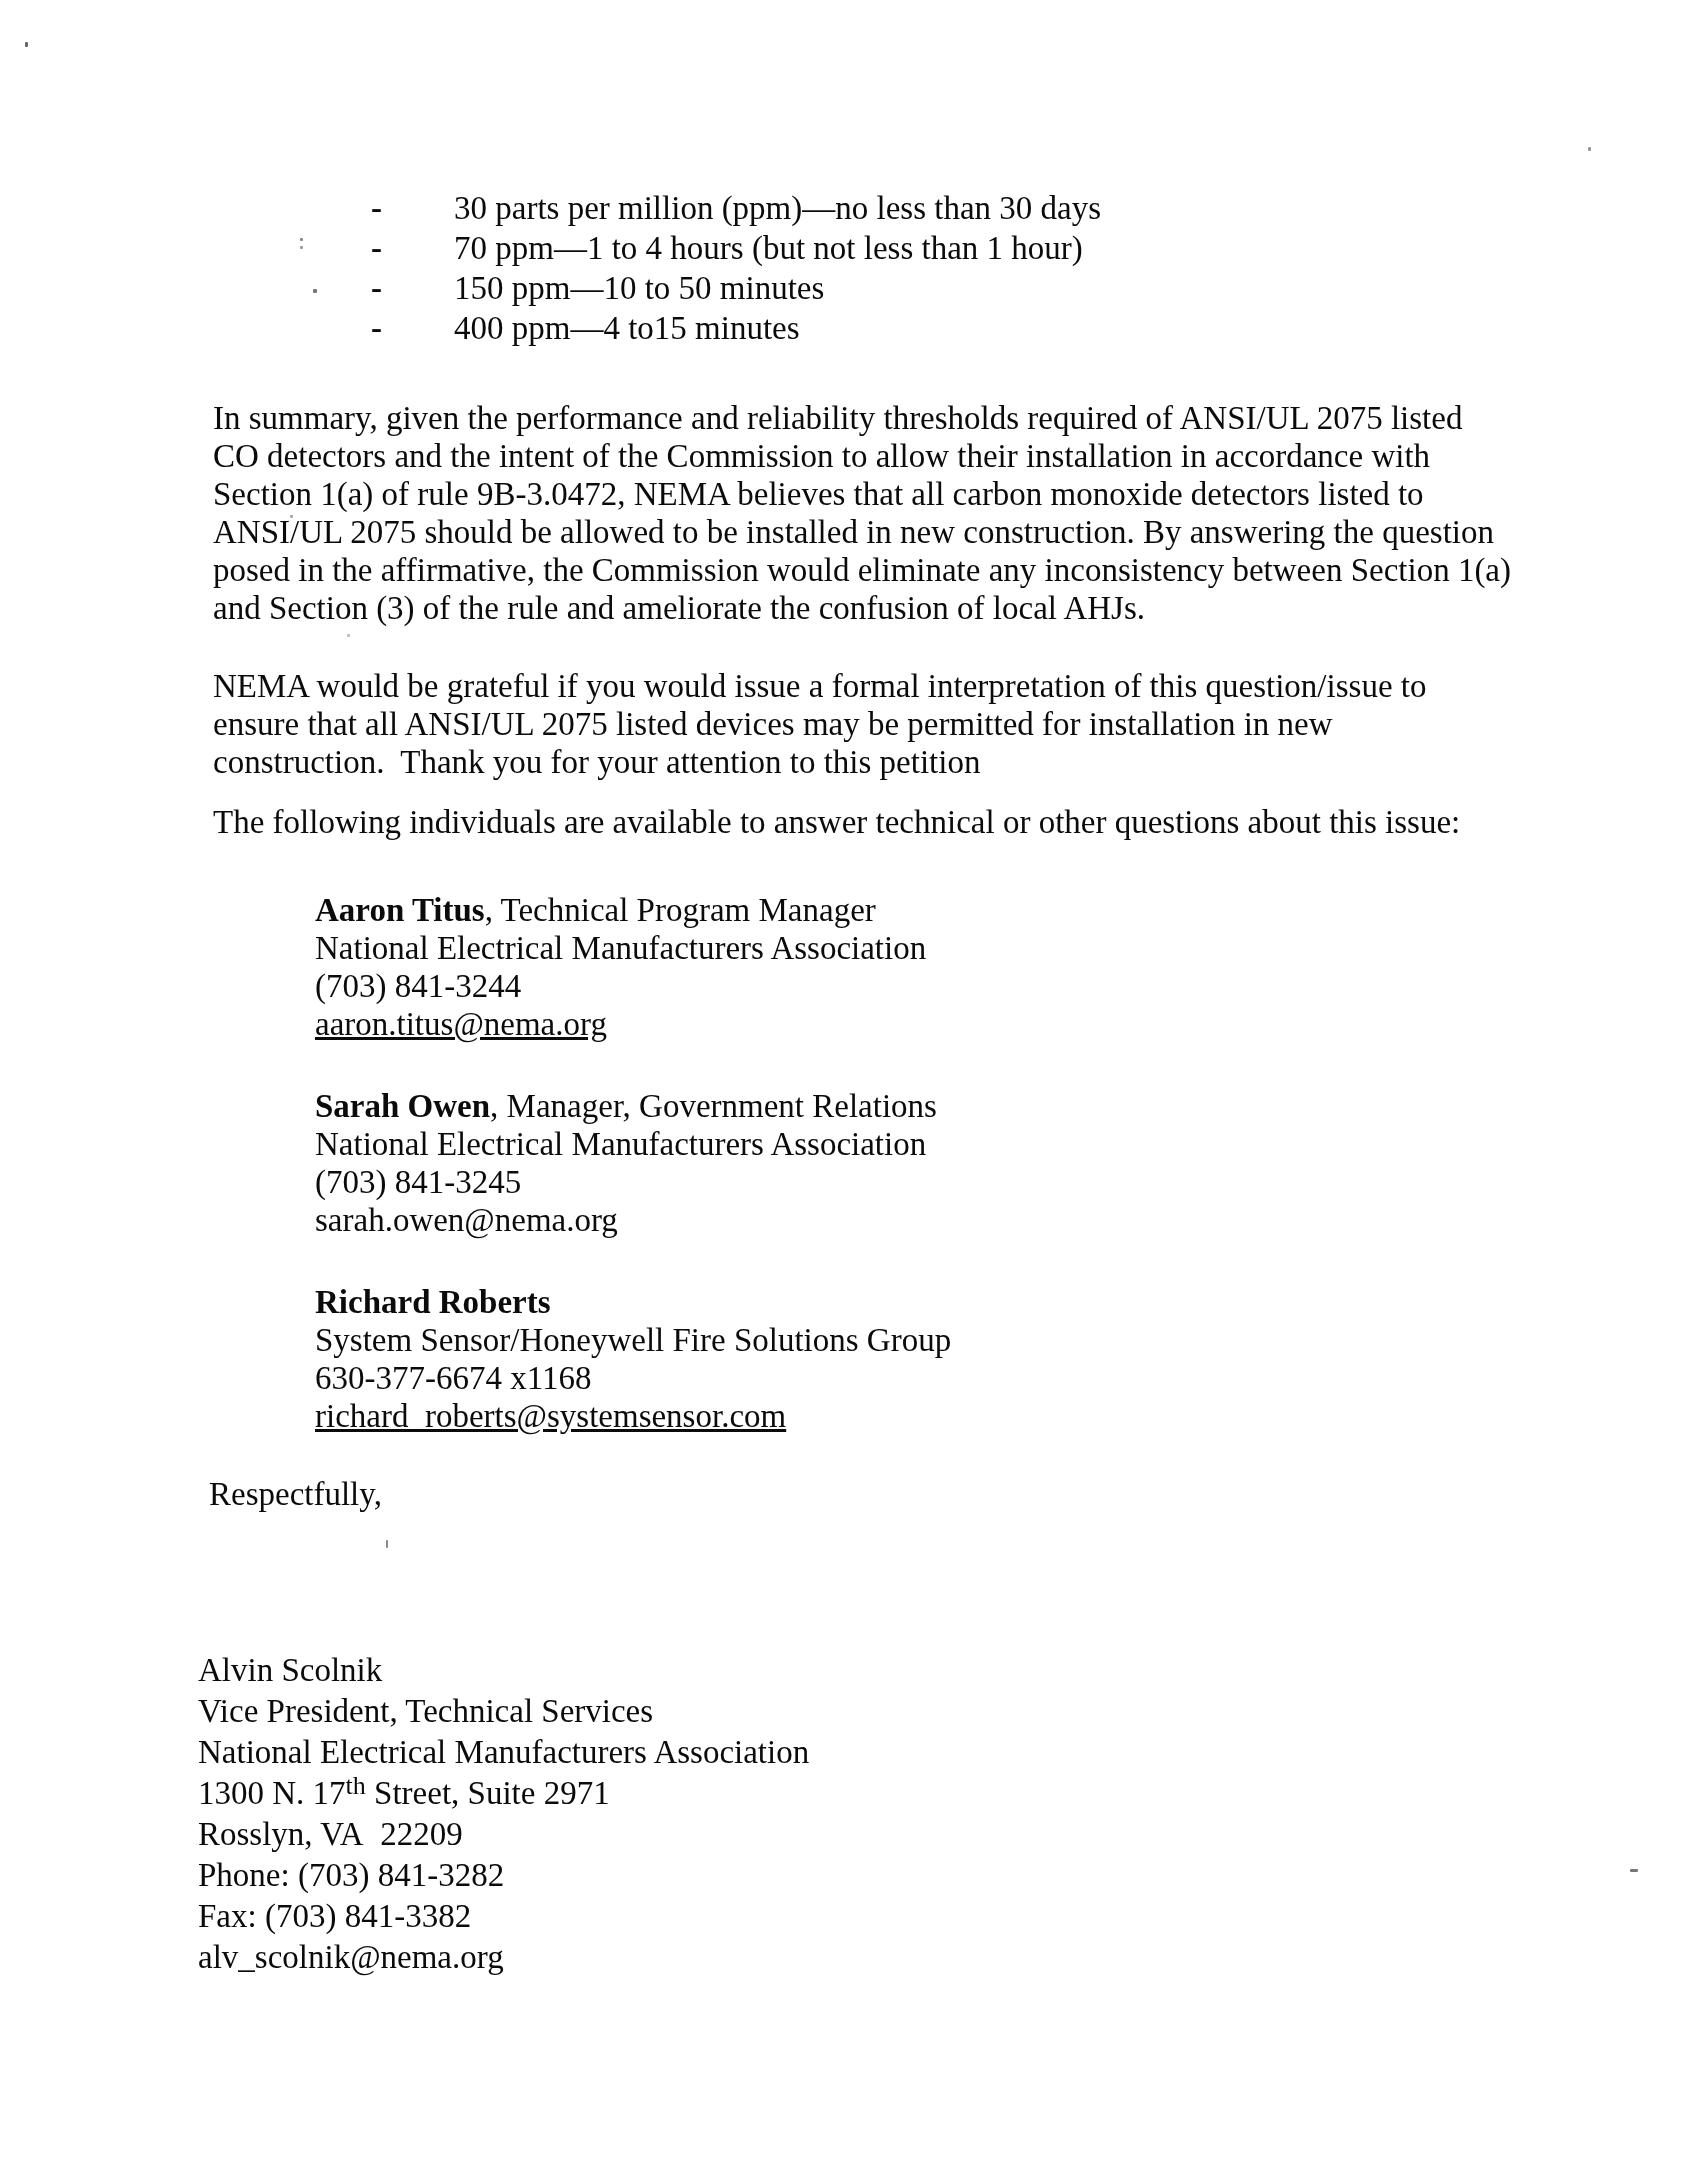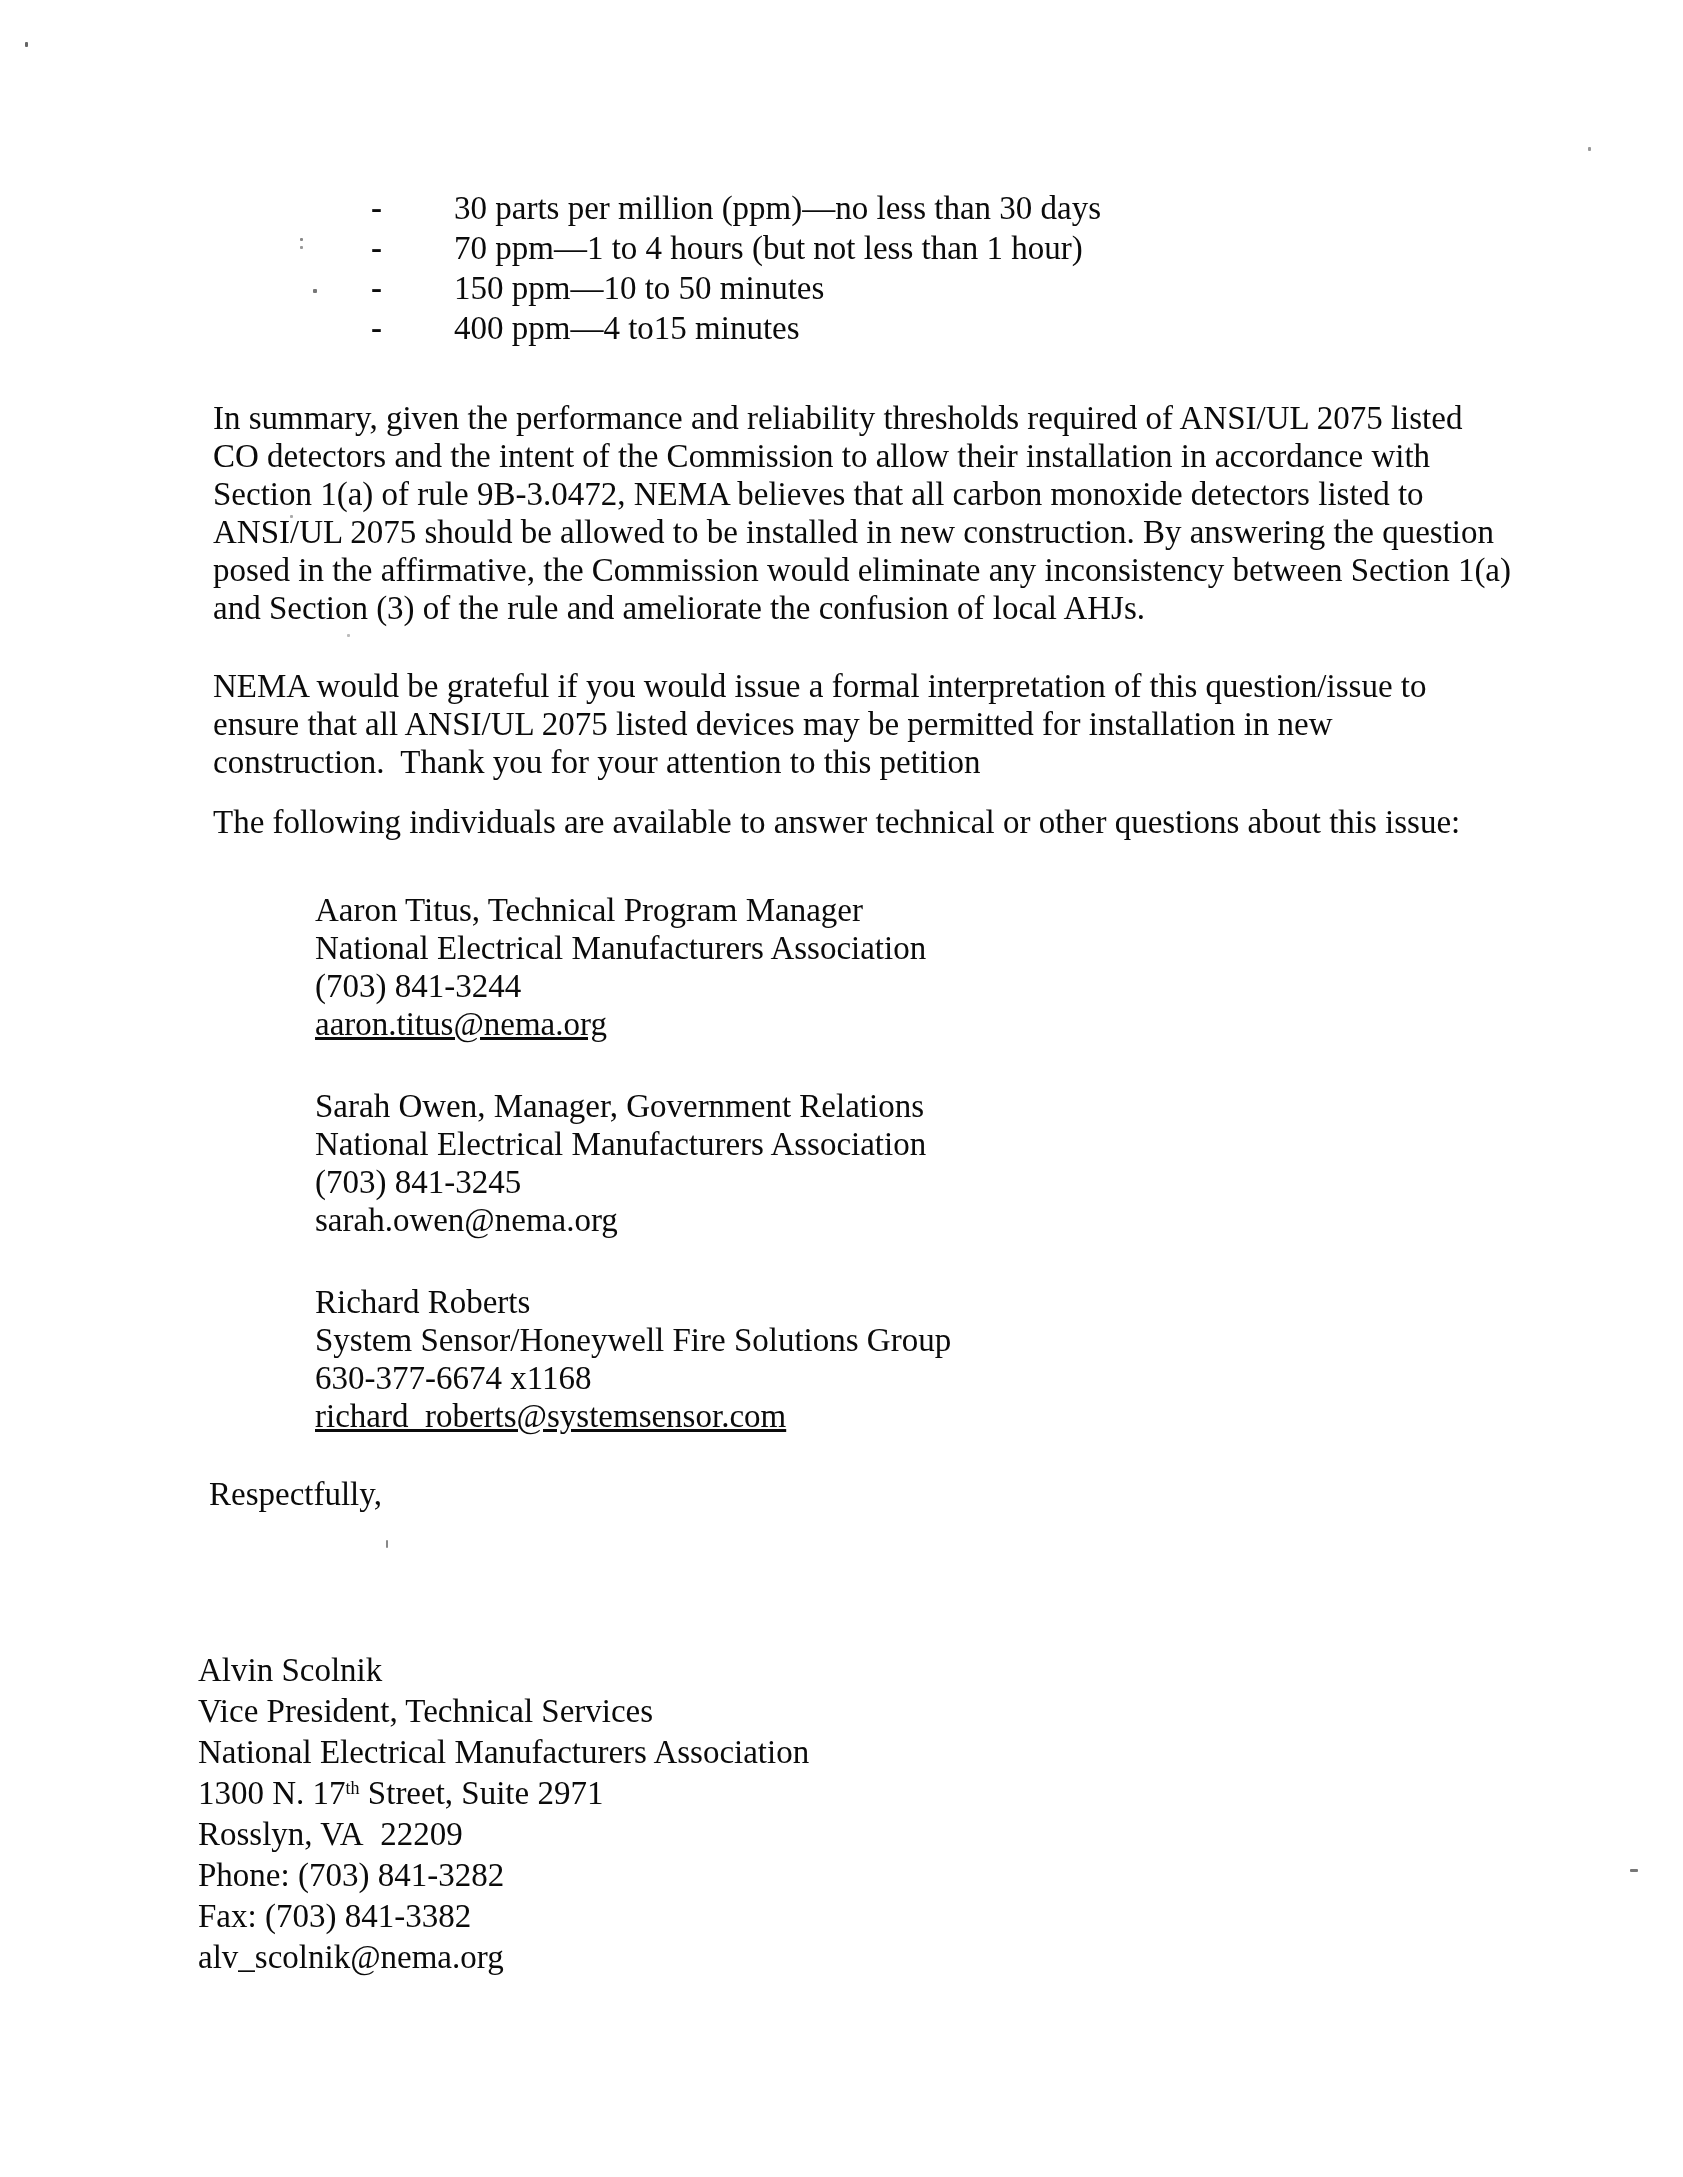--- a/index.html
+++ b/index.html
@@ -43,31 +43,31 @@
     margin-bottom: 40px;
   }
   .para.p1 { margin-bottom: 40px; }
   .para.p2 { margin-bottom: 22px; }
   .para.p3 { margin-bottom: 50px; white-space: nowrap; width: auto; }
   
   .contact {
     margin-left: 117px;
     margin-bottom: 44px;
   }
-  .contact .b { font-weight: normal; }
+  .contact .b { font-weight: bold; }
   .u { text-decoration: underline; }
   
   .closing {
     margin-left: 11px;
     margin-top: -4px;
   }
   .sig-space { height: 137px; }
   .signature { line-height: 41px; }
   .signature sup {
-    font-size: 18px;
+    font-size: 26px;
     line-height: 0;
     vertical-align: 10px;
   }
   
   .speck {
     position: absolute;
     background: #777;
     border-radius: 1px;
   }
 </style>

